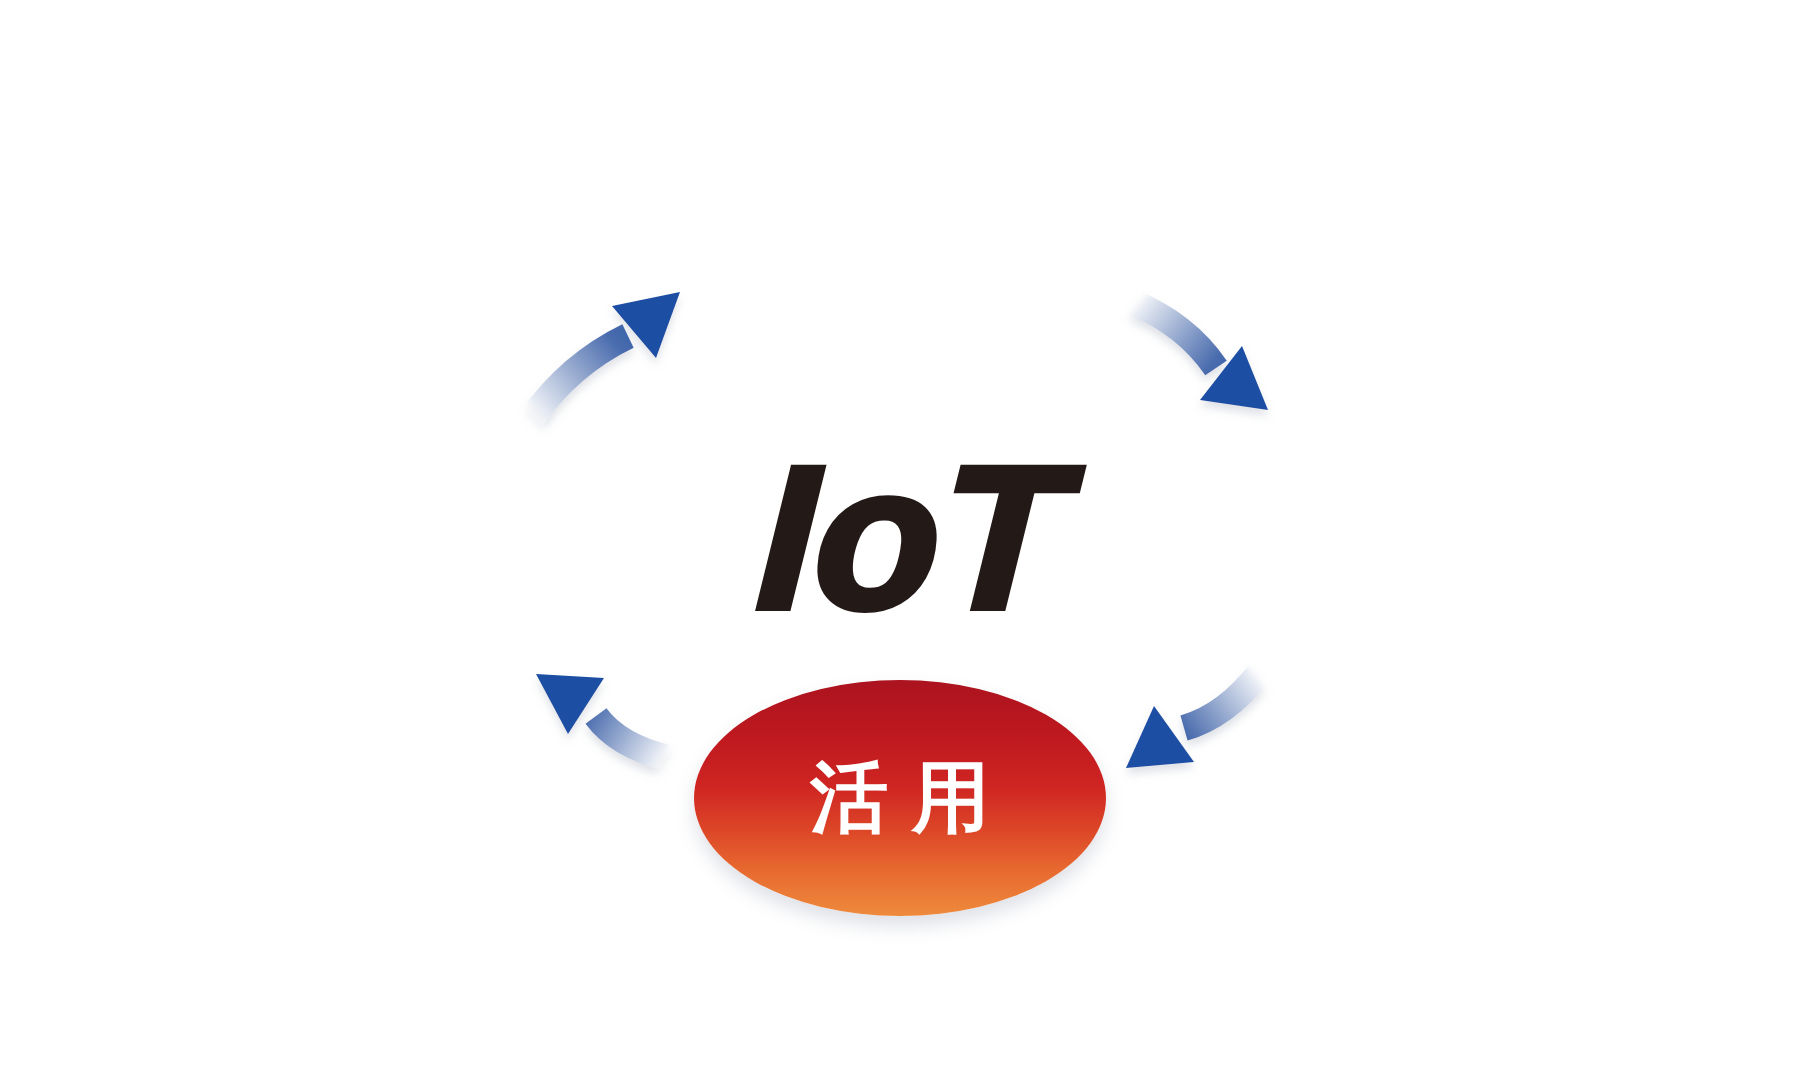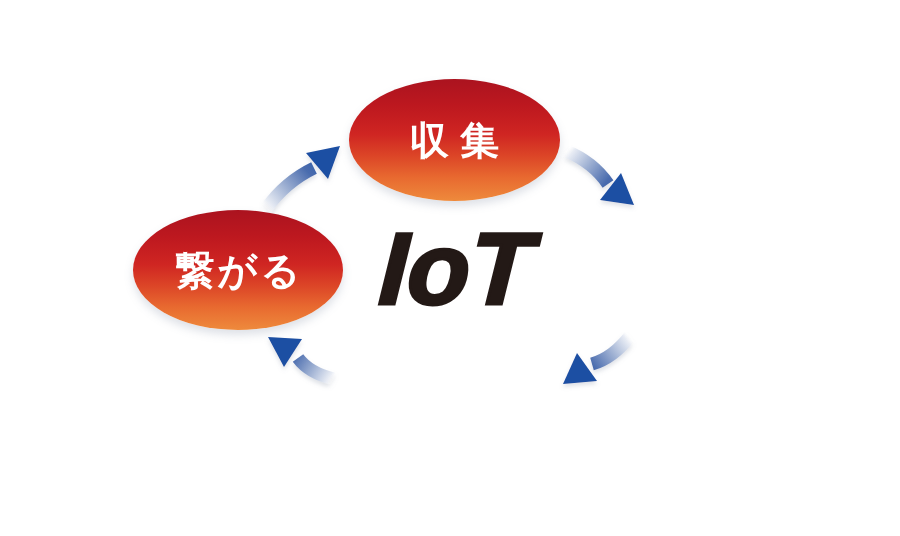--- a/index.html
+++ b/index.html
@@ -123,25 +123,22 @@
       <path d="M 630 336 Q 613 358 592 364" fill="none" stroke="url(#g-br)" stroke-width="13"></path>
       <polygon points="563,384 597,381 577,353" fill="#1b4fa3"></polygon>
     </g>
 
     <g filter="url(#a-shadow)">
       <path d="M 334 379 Q 309 373 298 358" fill="none" stroke="url(#g-bl)" stroke-width="13"></path>
       <polygon points="268,337 284,367 302,339" fill="#1b4fa3"></polygon>
     </g>
   </svg>
 
-  <div class="node node-collect">
-    <span class="label">収集</span>
+
+
+  <div class="node node-utilize">
+    <span class="label">活用</span>
   </div>
 
-
-
-  <div class="node node-connect">
-    <span class="label">繋がる</span>
-  </div>
 
   <div class="center-label">IoT</div>
 
 </div>
 
 </body></html>

